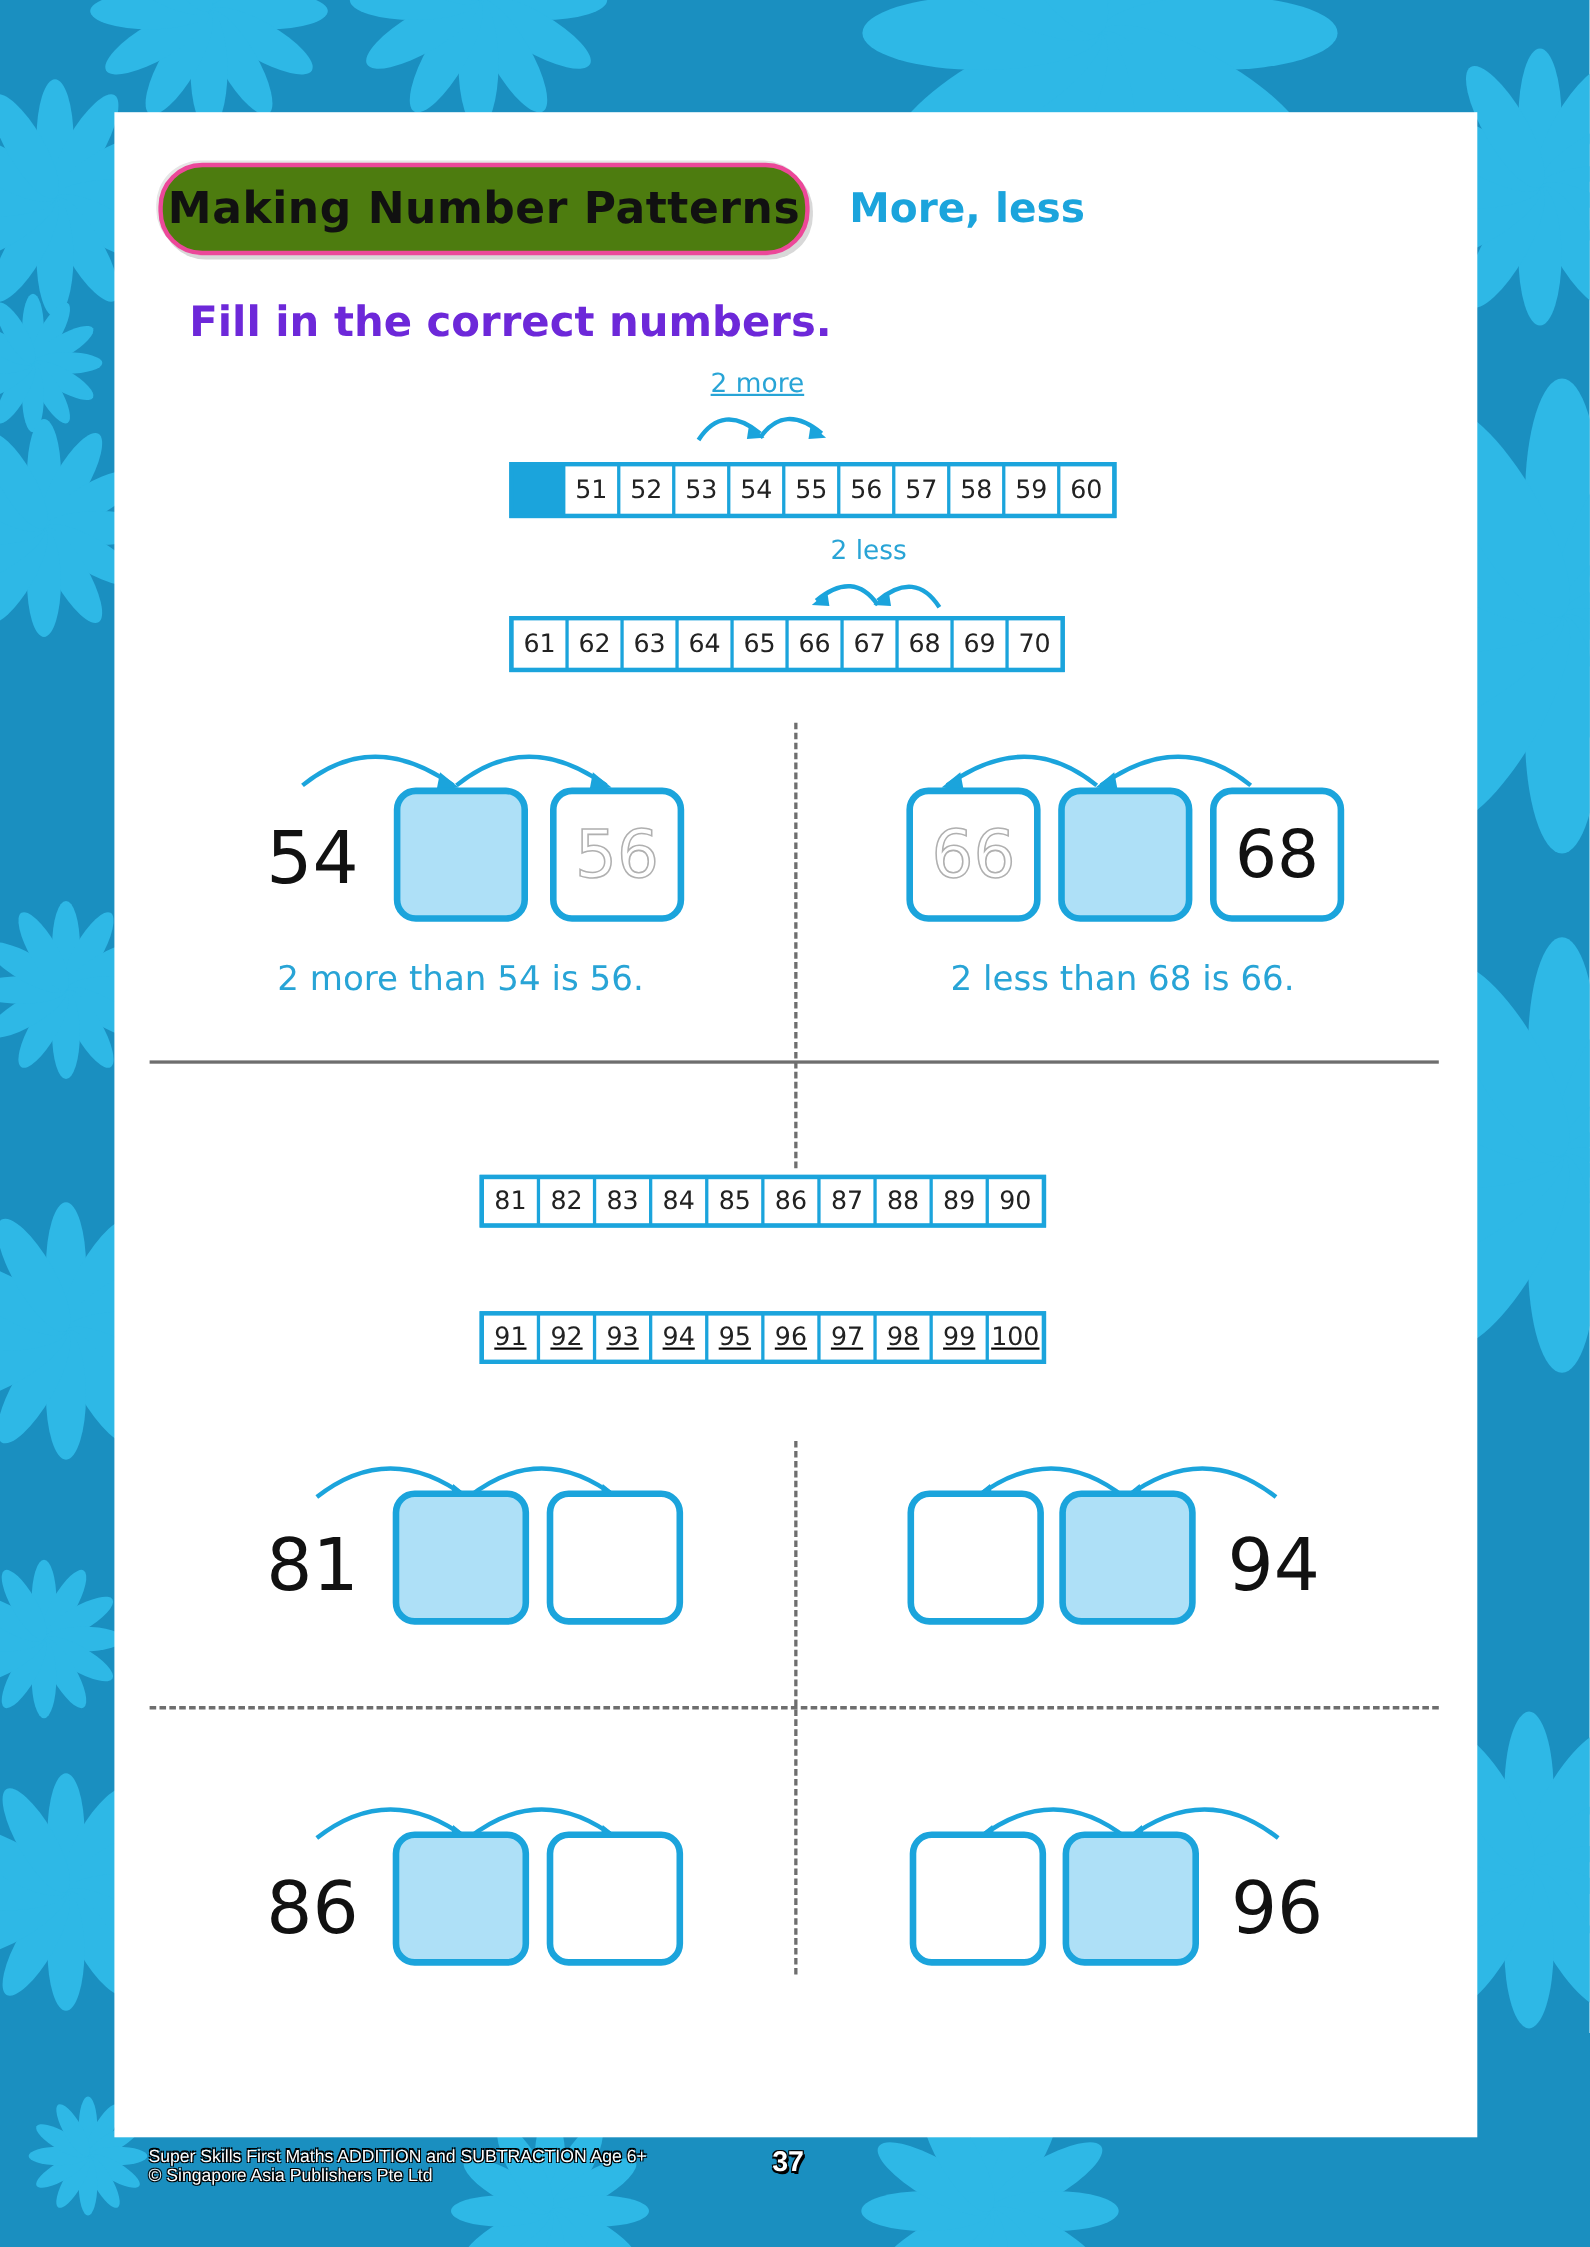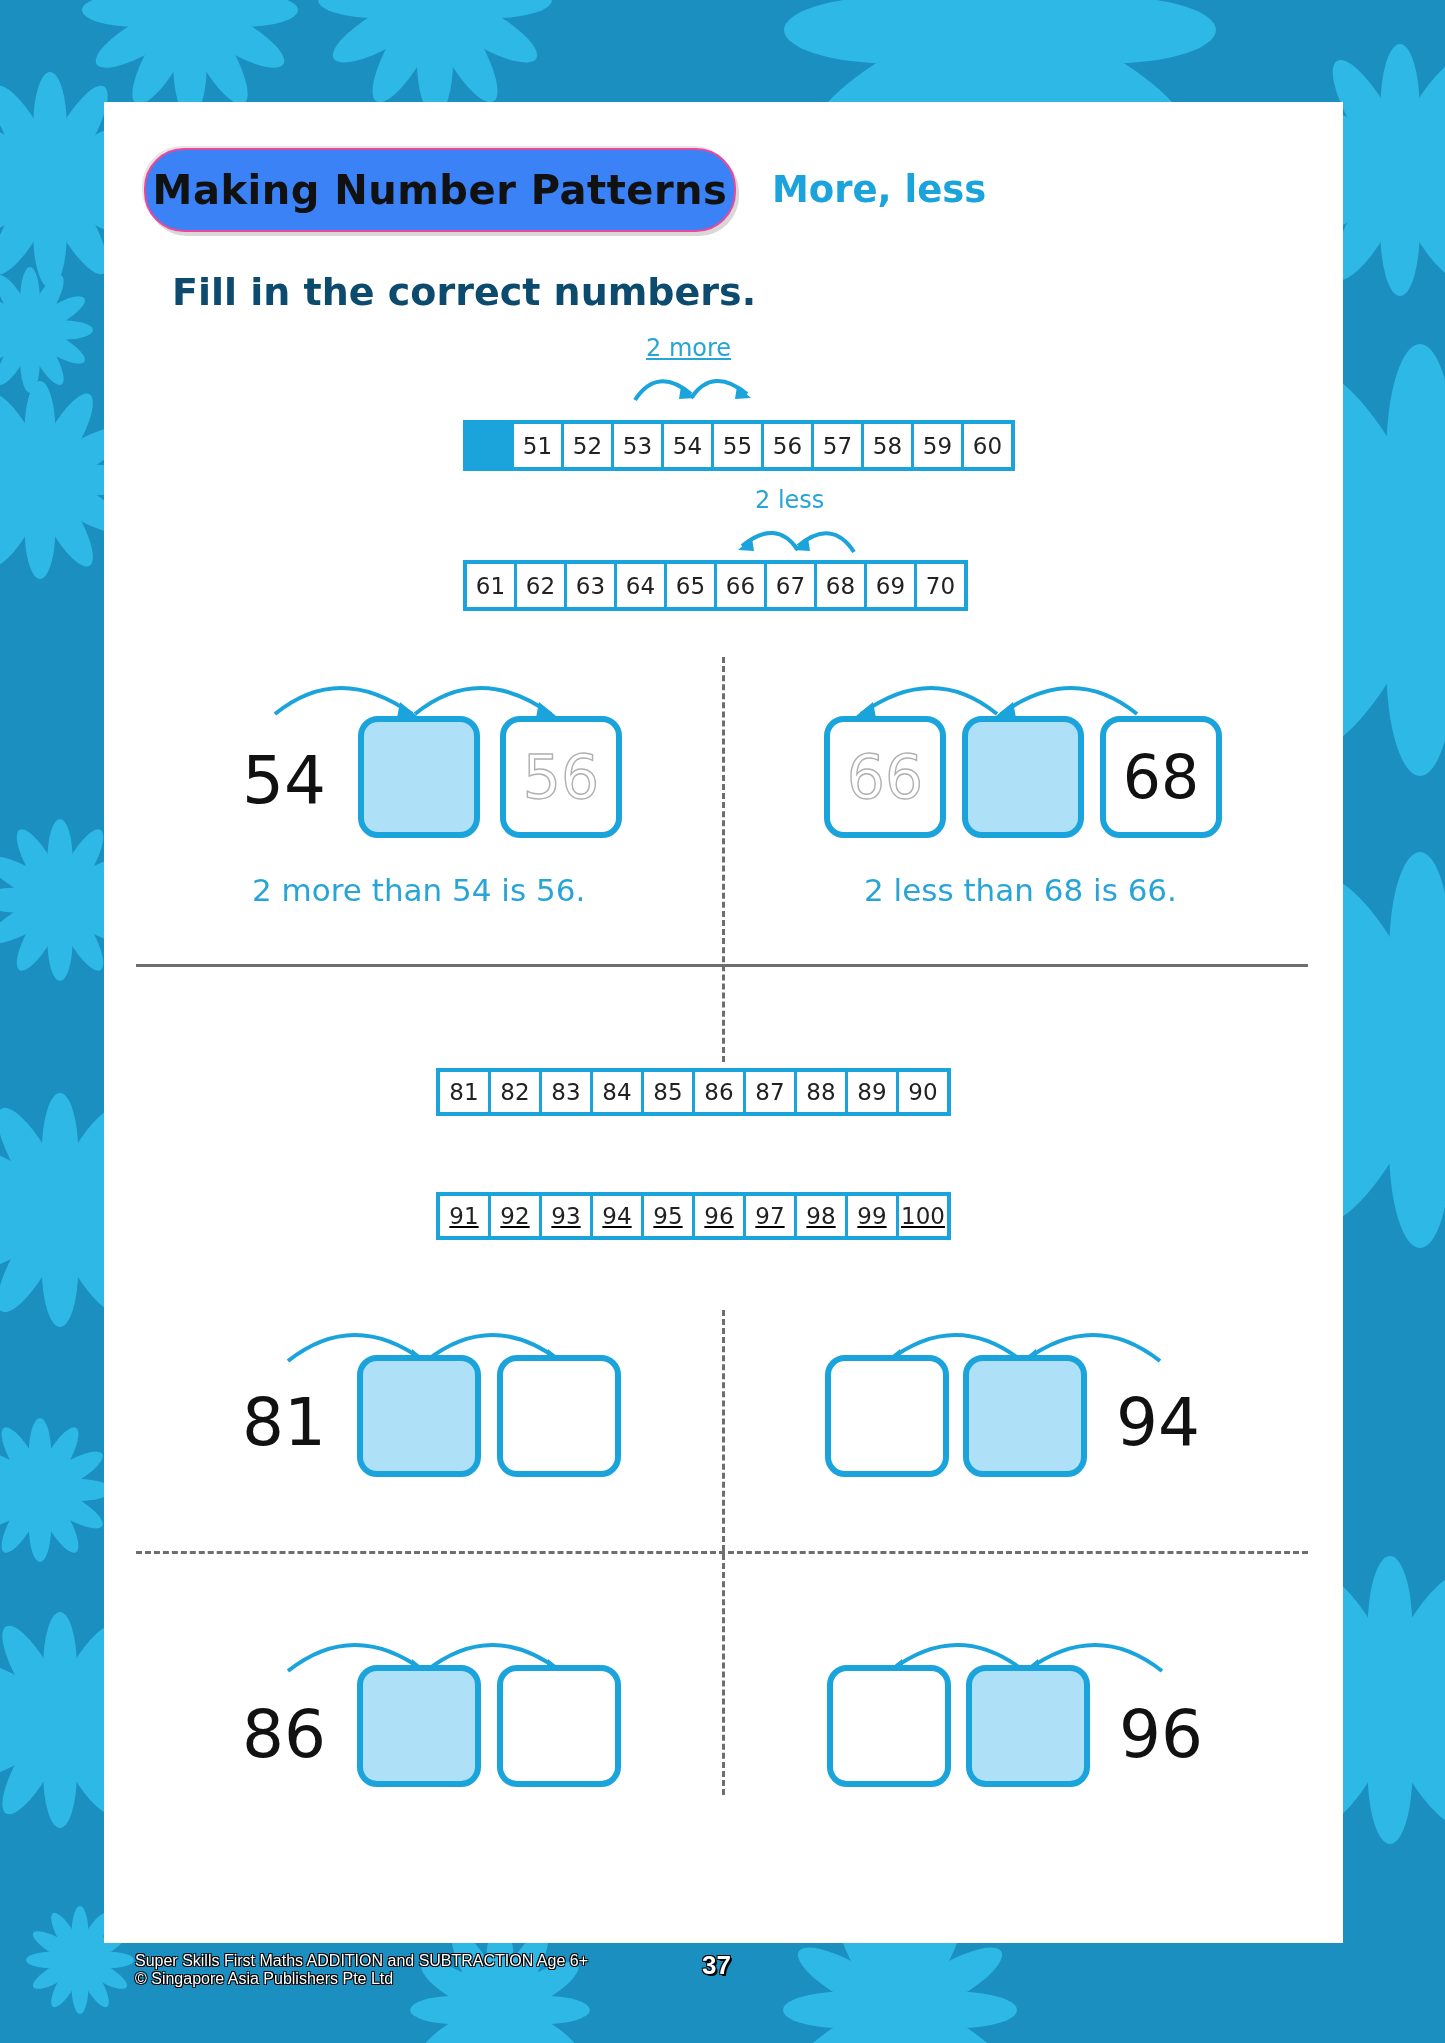--- a/index.html
+++ b/index.html
@@ -8,27 +8,27 @@
     background: #1a8fc0;
     font-family: "DejaVu Sans", sans-serif;
   }
   .bg-flower { position: absolute; }
   .page {
     position: absolute; left: 104px; top: 102px; width: 1239px; height: 1841px;
     background: #ffffff;
   }
   .title-pill {
     position: absolute; left: 40px; top: 46px; width: 592px; height: 84px;
-    background: #3b82f6; border: 2px solid #ec4899; border-radius: 40px;
+    background: #4d7c0f; border: 4px solid #ec4899; border-radius: 40px;
     box-shadow: 3px 4px 0 #d8d8d8, -2px -2px 0 #e6e6e6;
     display: flex; align-items: center; justify-content: center; box-sizing: border-box;
   }
   .title-text { font-weight: bold; font-size: 40px; color: #111; letter-spacing: 0.5px; }
   .subtitle { position: absolute; left: 668px; top: 66px; font-size: 37px; font-weight: bold; color: #1ba4dc; }
-  .instruction { position: absolute; left: 68px; top: 168px; font-size: 38px; font-weight: bold; color: #0c4a6e; }
+  .instruction { position: absolute; left: 68px; top: 168px; font-size: 38px; font-weight: bold; color: #6d28d9; }
   .hint { position: absolute; font-size: 24px; color: #28a4d6; }
   .strip {
     position: absolute; display: flex; border: 4px solid #1ba4dc; background: #1ba4dc; gap: 3px;
   }
   .cell {
     width: 47px; height: 43px; background: #fff; display: flex; align-items: center; justify-content: center;
     font-size: 23px; color: #222; font-family: "DejaVu Sans", sans-serif;
   }
   .strip.small .cell { width: 48px; height: 40px; }
   .box {

